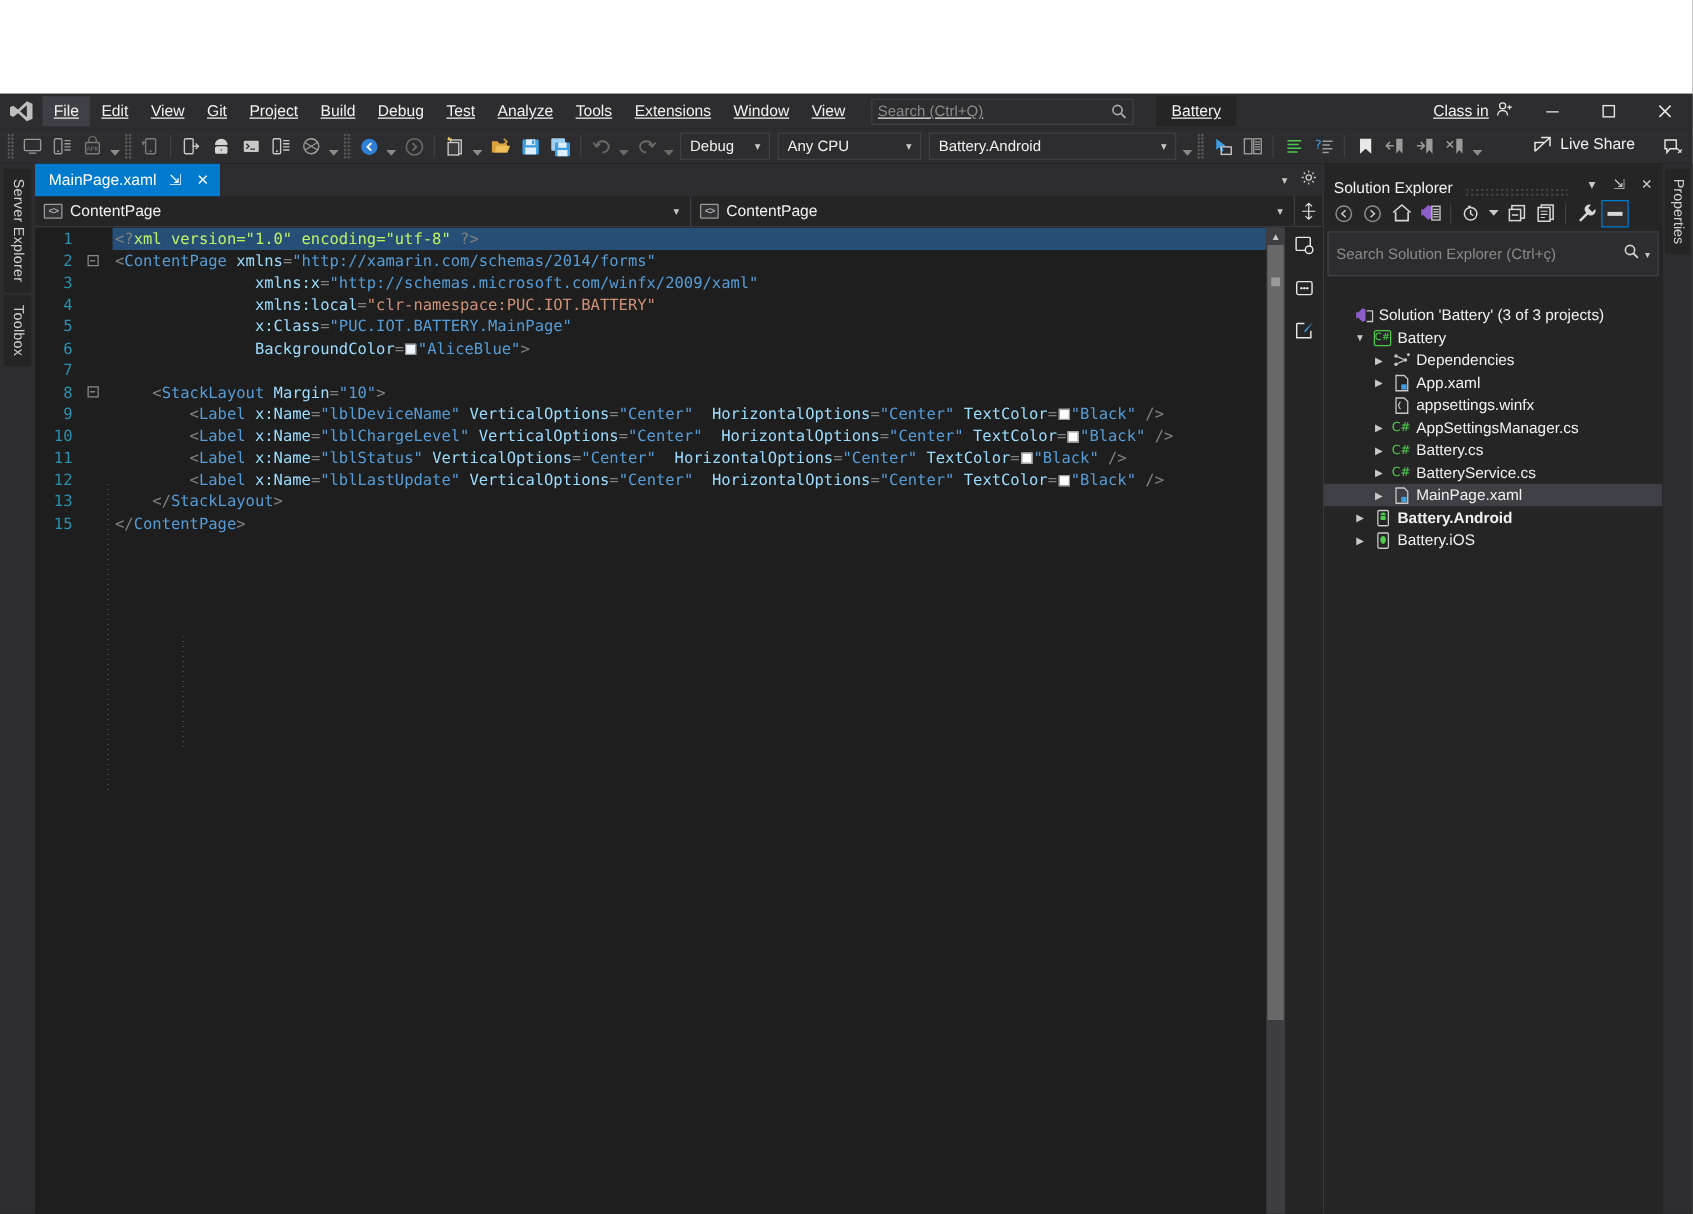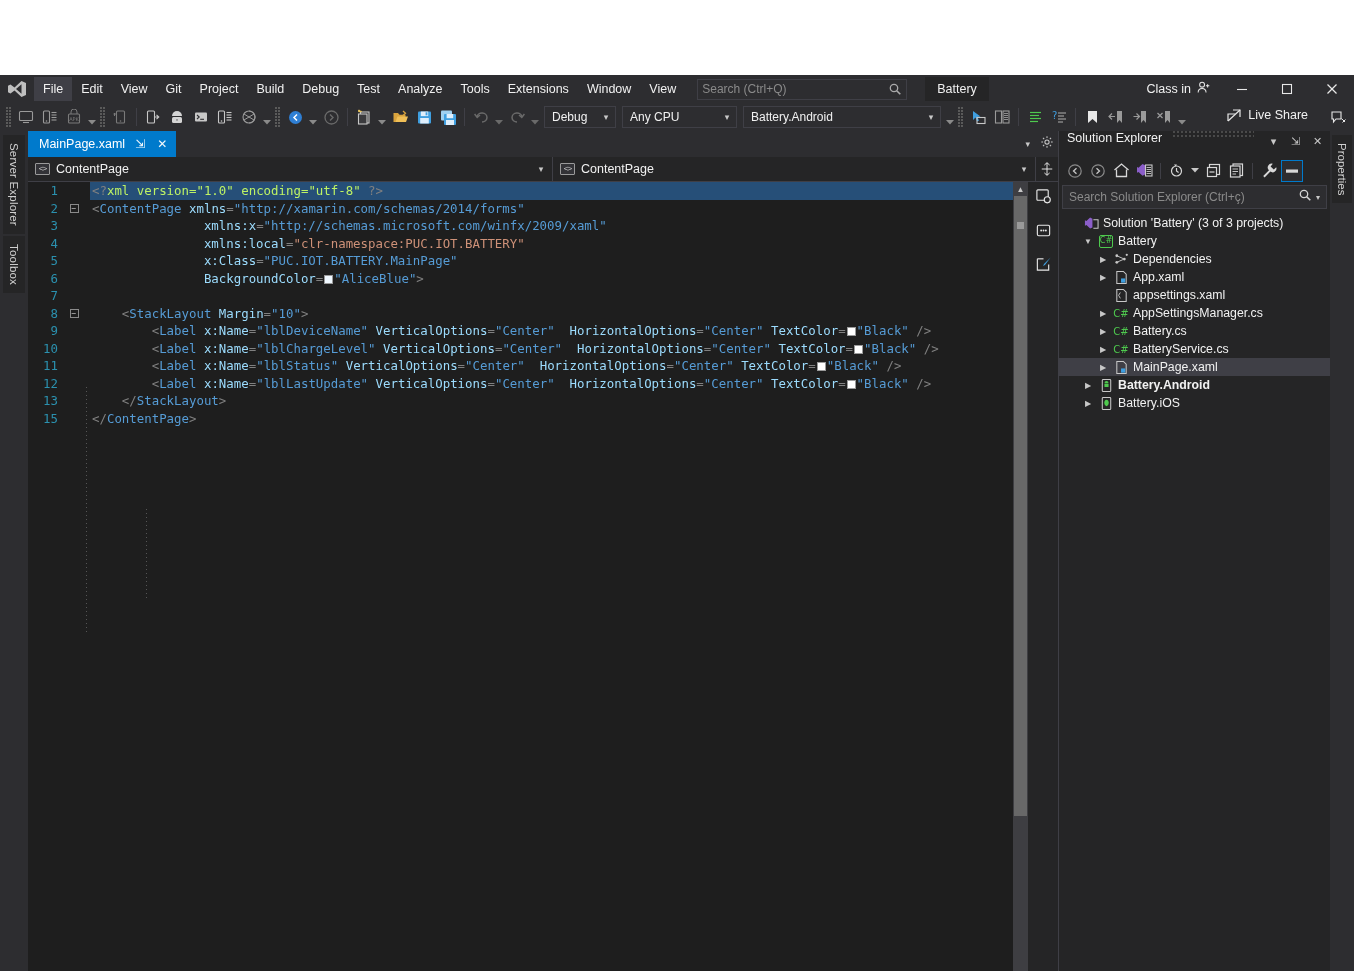--- a/index.html
+++ b/index.html
@@ -12,21 +12,21 @@
   #app {
     position: absolute; left: 0; top: 75px;
     width: 1354px; height: 896px;
     background: #1e1e1e;
     color: #f1f1f1;
   }
 
   
   .menubar {
     height: 28px; display: flex; align-items: center;
-    background: #2d2d30; position: relative;
+    background: #2d2d30; position: relative; text-decoration: underline;
   }
   .vs-logo {
     width: 34px; height: 28px; display: flex;
     align-items: center; justify-content: center;
   }
   .vs-logo svg { display:block; }
   .menu-item {
     padding: 4px 9px; font-size: 12.5px; color: #f1f1f1;
     line-height: 16px; cursor: default; white-space: nowrap;
   }
@@ -222,21 +222,21 @@
     width: 20px; height: 20px; display: flex;
     align-items: center; justify-content: center;
   }
 
   
   .se-panel {
     width: 272px; background: #252526; display: flex; flex-direction: column;
     border-left: 1px solid #3f3f46; flex: none;
   }
   .se-title {
-    height: 26px; display: flex; align-items: flex-start; gap: 5px;
+    height: 26px; display: flex; align-items: flex-end; gap: 5px;
     padding: 0 4px 0 8px; font-size: 12.5px; color: #f1f1f1;
     background: #252526;
   }
   .se-title .dots {
     flex: 1; height: 6px; margin: 0 6px;
     background-image: radial-gradient(circle at 1px 1px, #4a4a4a 1px, transparent 1px);
     background-size: 4px 4px;
   }
   .se-title .tb {
     width: 17px; height: 20px; display: flex; align-items: center;
@@ -246,21 +246,21 @@
     height: 27px; display: flex; align-items: center; gap: 1px;
     padding: 0 5px; background: #252526;
   }
   .se-ic {
     width: 22px; height: 22px; display: flex;
     align-items: center; justify-content: center;
   }
   .se-ic.sel { border: 1px solid #007acc; background: #2d2d30; }
   .se-sep { width: 1px; height: 16px; background: #3f3f46; margin: 0 4px; }
   .se-search {
-    height: 24px; margin: 1px 3px 3px 3px; background: #2d2d30;
+    height: 36px; margin: 1px 3px 20px 3px; background: #2d2d30;
     border: 1px solid #3f3f46; display: flex; align-items: center;
     padding: 0 2px 0 6px;
   }
   .se-search input {
     flex: 1; background: transparent; border: none; outline: none;
     color: #cccccc; font-size: 12px; font-family: "Liberation Sans", sans-serif;
   }
   .se-search input::placeholder { color: #8a8a8a; }
   .se-tree { flex: 1; padding-top: 2px; overflow: hidden; }
   .tr {
@@ -887,21 +887,21 @@
             <span class="tl">App.xaml</span>
           </div>
           <div class="tr" style="padding-left: 36px;">
             <span class="exp"></span>
             <span class="ti">
               <svg width="15" height="15" viewBox="0 0 16 16">
                 <path d="M3 1.5 L10 1.5 L13 4.5 L13 14.5 L3 14.5 Z" fill="none" stroke="#c8c8c8" stroke-width="1.1"></path>
                 <path d="M7 5 C5.5 5 6 7.5 4.8 7.8 C6 8.1 5.5 10.8 7 10.8" fill="none" stroke="#c8c8c8" stroke-width="1"></path>
               </svg>
             </span>
-            <span class="tl">appsettings.xaml</span>
+            <span class="tl">appsettings.winfx</span>
           </div>
           <div class="tr" style="padding-left: 36px;">
             <span class="exp">▶</span>
             <span class="ti">
               <span style="color:#4ec94e;font-size:10px;font-family:'DejaVu Sans',sans-serif">C#</span>
             </span>
             <span class="tl">AppSettingsManager.cs</span>
           </div>
           <div class="tr" style="padding-left: 36px;">
             <span class="exp">▶</span>

